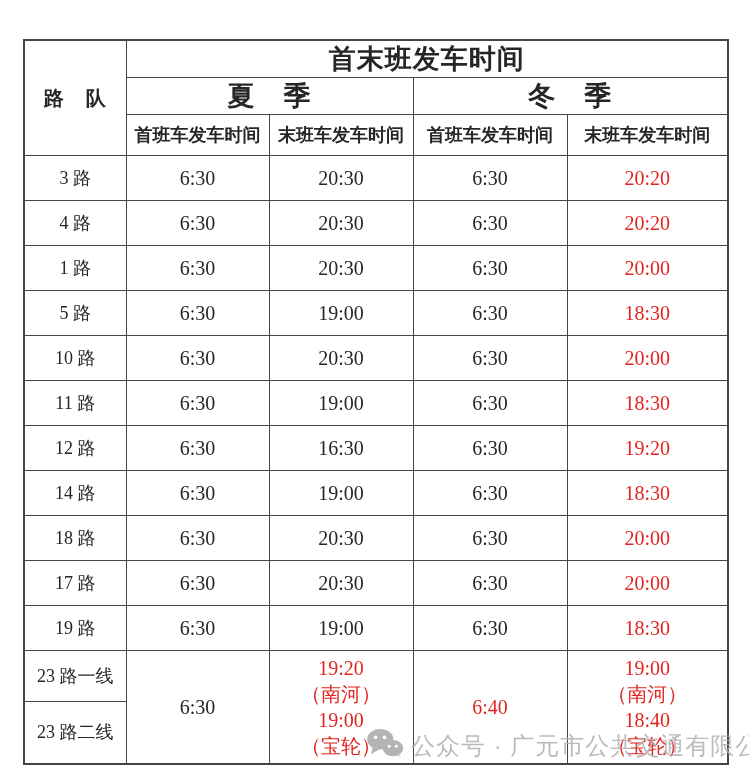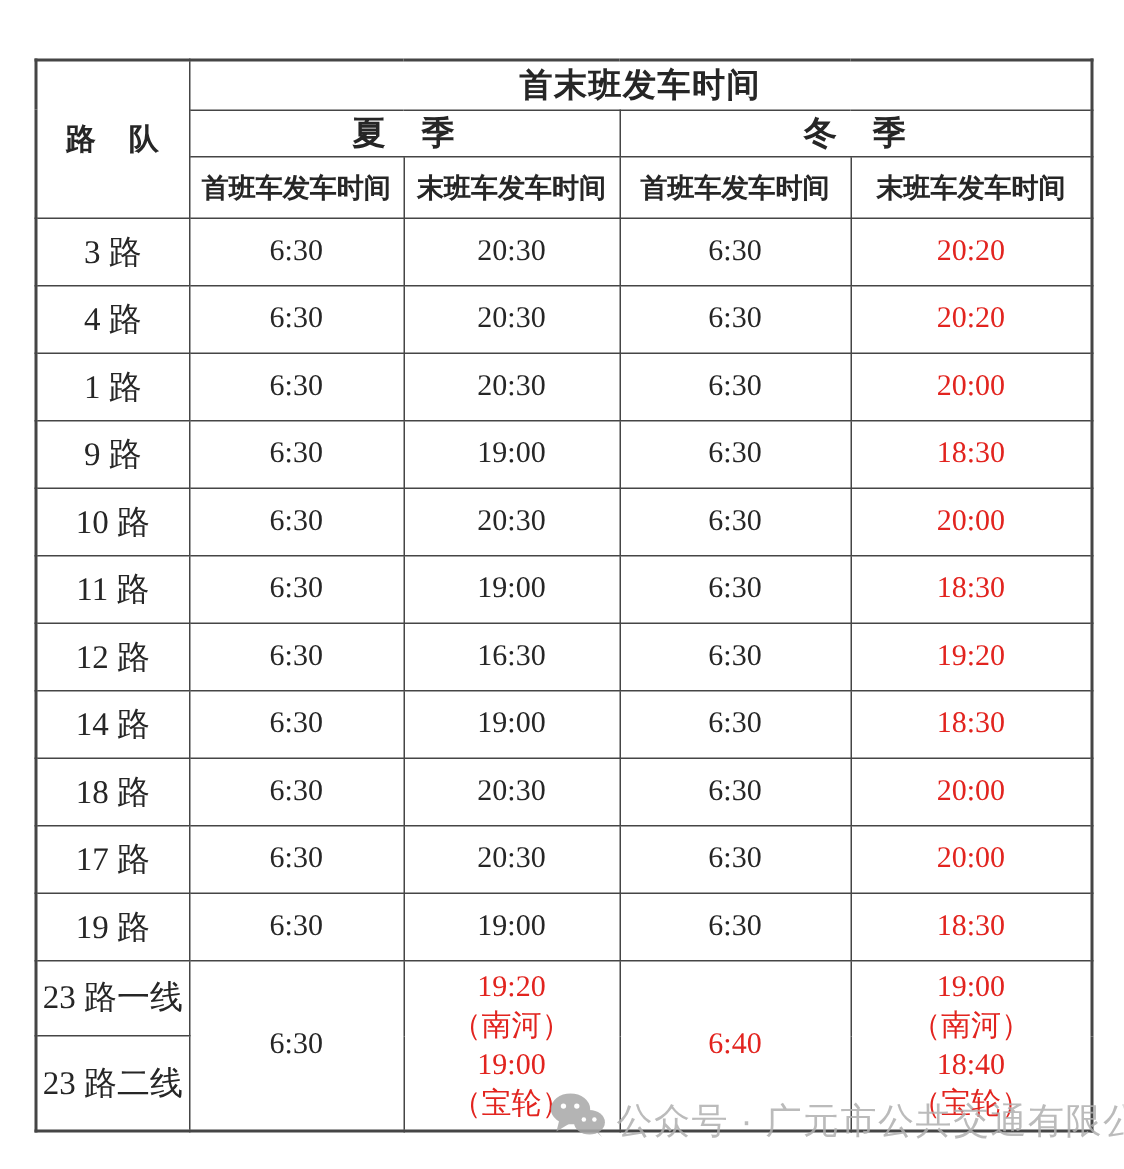--- a/index.html
+++ b/index.html
@@ -22,28 +22,28 @@
   th,td{
     border:1.5px solid var(--border);
     text-align:center;vertical-align:middle;padding:0;
     background:#ffffff;
   }
   col.c-route{width:102px;}
   col.c-sf{width:143px;}
   col.c-sl{width:144px;}
   col.c-wf{width:154px;}
   col.c-wl{width:161px;}
-  thead th{font-weight:bold;font-size:22px;letter-spacing:1px;}
+  thead th{font-weight:bold;font-size:27px;letter-spacing:1px;}
   tr.hrow-1{height:33px;}
   tr.hrow-2{height:31px;}
   tr.hrow-3{height:41px;}
   tr.hrow-3 th{font-size:18px;letter-spacing:0;}
   th.route-head{font-size:20px;}
   tbody tr.data-row{height:45px;}
-  tbody td.route-cell{font-size:22px;}
+  tbody td.route-cell{font-size:18px;}
   tbody td.time-cell{font-size:20px;margin-left:38px;}
   tr.split-row-a{height:46px;}
   tr.split-row-b{height:57px;}
   .red{color:var(--red);}
   td.multiline{font-size:20px;line-height:26px;padding:4px 0;}
   .watermark{
     position:absolute;left:366px;top:728px;
     display:flex;align-items:center;gap:7px;
     color:var(--watermark);opacity:0.85;
     font-size:24px;letter-spacing:1px;white-space:nowrap;
@@ -95,21 +95,21 @@
       <td class="time-cell red">20:20</td>
     </tr>
     <tr class="data-row">
       <td class="route-cell">1 路</td>
       <td class="time-cell">6:30</td>
       <td class="time-cell">20:30</td>
       <td class="time-cell">6:30</td>
       <td class="time-cell red">20:00</td>
     </tr>
     <tr class="data-row">
-      <td class="route-cell">9 路</td>
+      <td class="route-cell">5 路</td>
       <td class="time-cell">6:30</td>
       <td class="time-cell">19:00</td>
       <td class="time-cell">6:30</td>
       <td class="time-cell red">18:30</td>
     </tr>
     <tr class="data-row">
       <td class="route-cell">10 路</td>
       <td class="time-cell">6:30</td>
       <td class="time-cell">20:30</td>
       <td class="time-cell">6:30</td>

